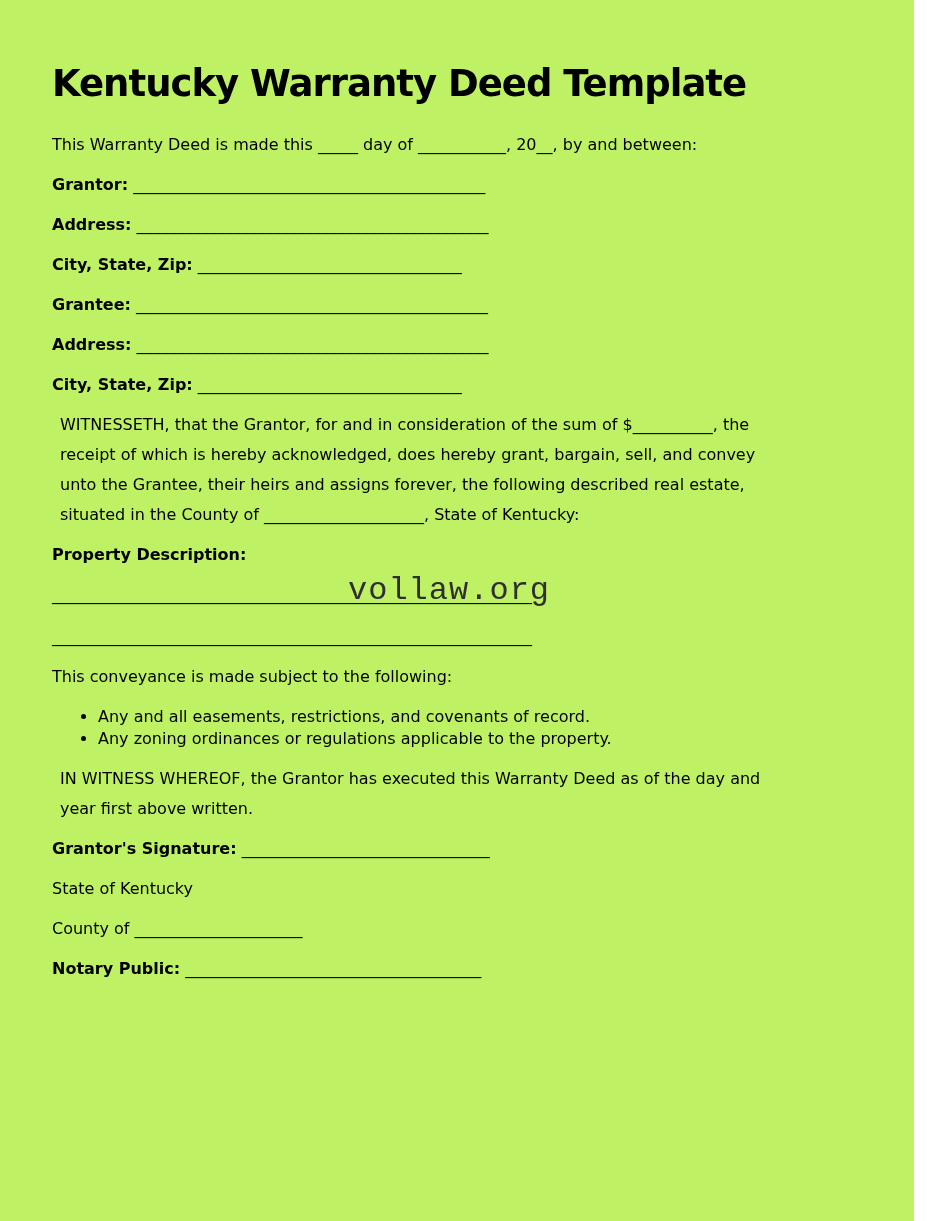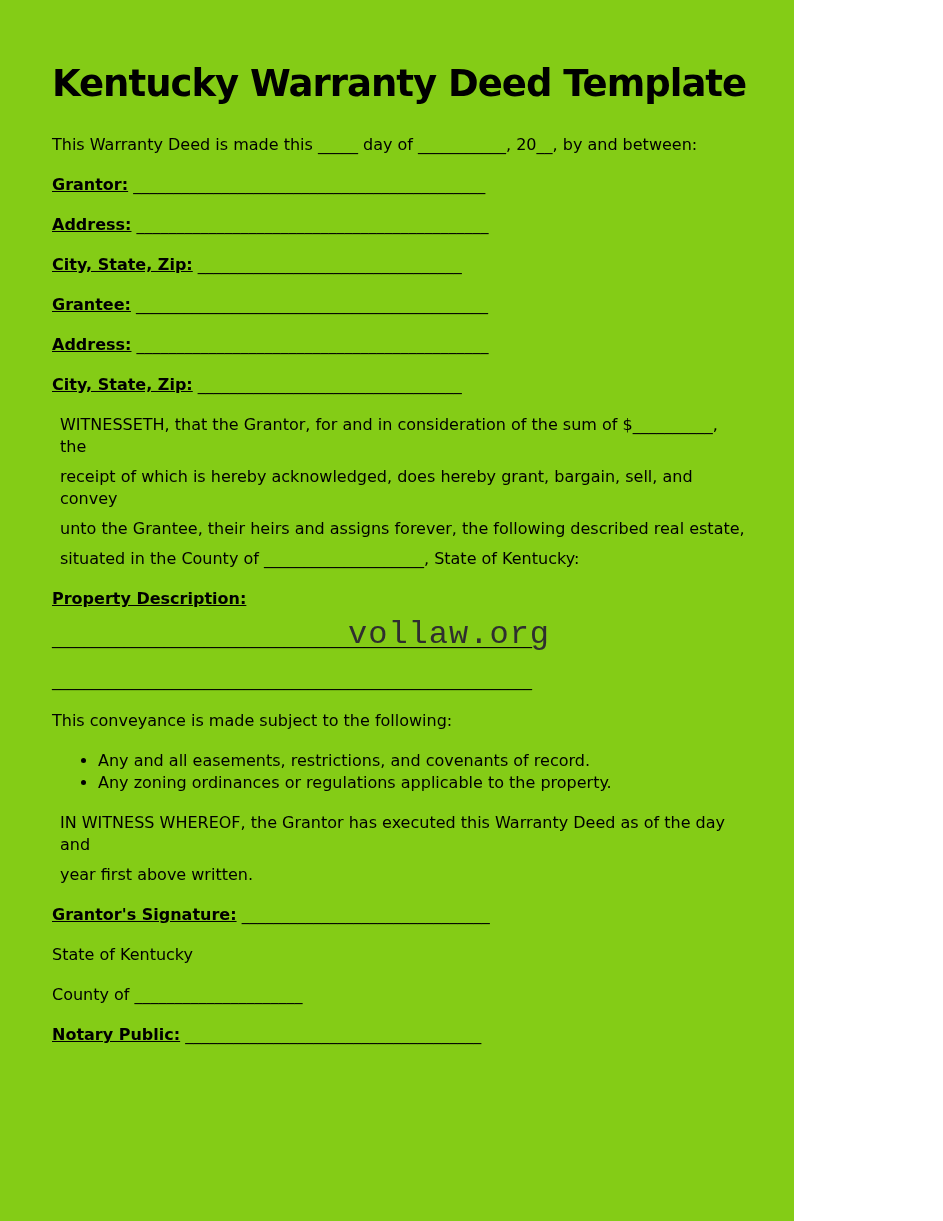--- a/index.html
+++ b/index.html
@@ -1,39 +1,39 @@
 <!DOCTYPE html>
 <html><head>
 <meta charset="utf-8">
 <style>
   html, body { margin: 0; padding: 0; background: #ffffff; }
   .page {
     position: relative;
-    width: 794px;
+    width: 914px;
     height: 1221px;
     box-sizing: border-box;
-    background: #84cc16;
+    background: #bef264;
     padding: 60px 40px 0 52px;
     font-family: "DejaVu Sans", sans-serif;
     font-size: 16px;
     line-height: 22px;
     color: #000000;
     overflow: hidden;
   }
   h1.doc-title {
     margin: 2px 0 28px 0;
     font-size: 37px;
     line-height: 44px;
     font-weight: bold;
     letter-spacing: -1px;
     white-space: nowrap;
   }
   .para { margin: 0 0 18px 0; max-width: 839px; }
   .field-line { margin: 0 0 18px 0; white-space: nowrap; }
-  .label { font-weight: bold; text-decoration: underline; }
+  .label { font-weight: bold; }
   .blank { font-weight: normal; letter-spacing: 0; margin-top: 41px; }
   .wrapline { margin: 8px; }
   .para-block { margin: 0 0 18px 0; }
   ul.bullet-list {
     margin: 0 0 18px 0;
     padding: 0 0 0 46px;
     list-style-type: disc;
   }
   ul.bullet-list li { margin: 0; padding: 0; line-height: 22px; }
   .prop-line { position: relative; margin: 0 0 18px 0; white-space: nowrap; }

